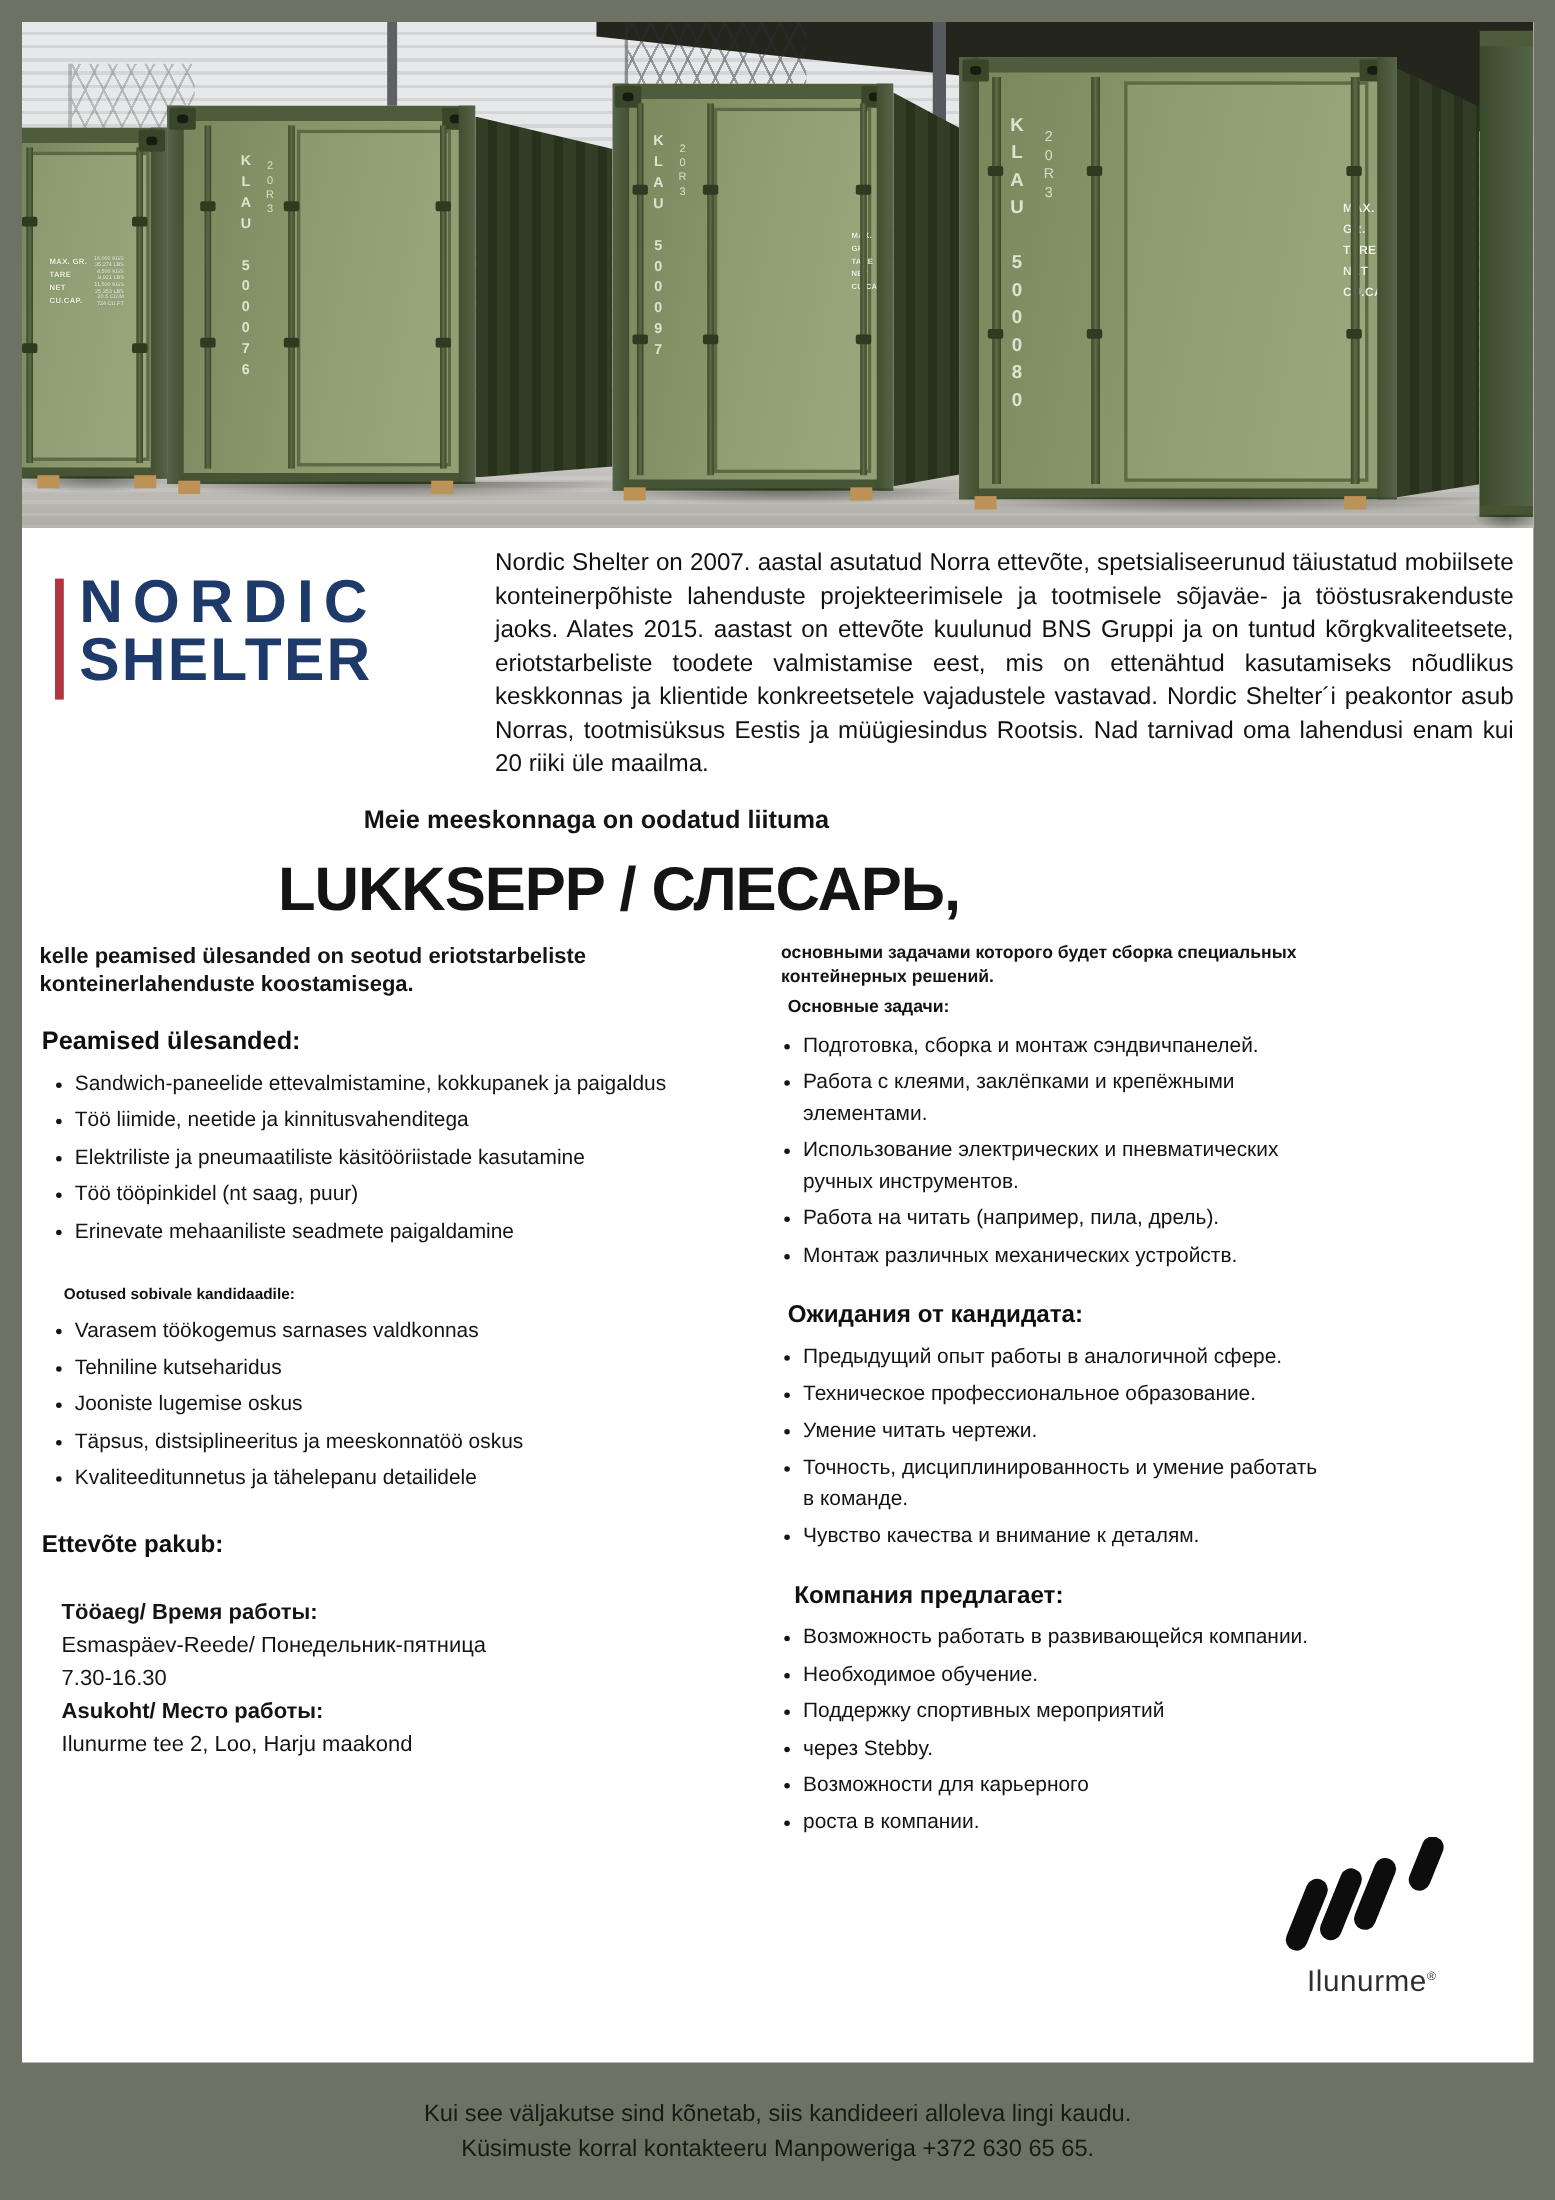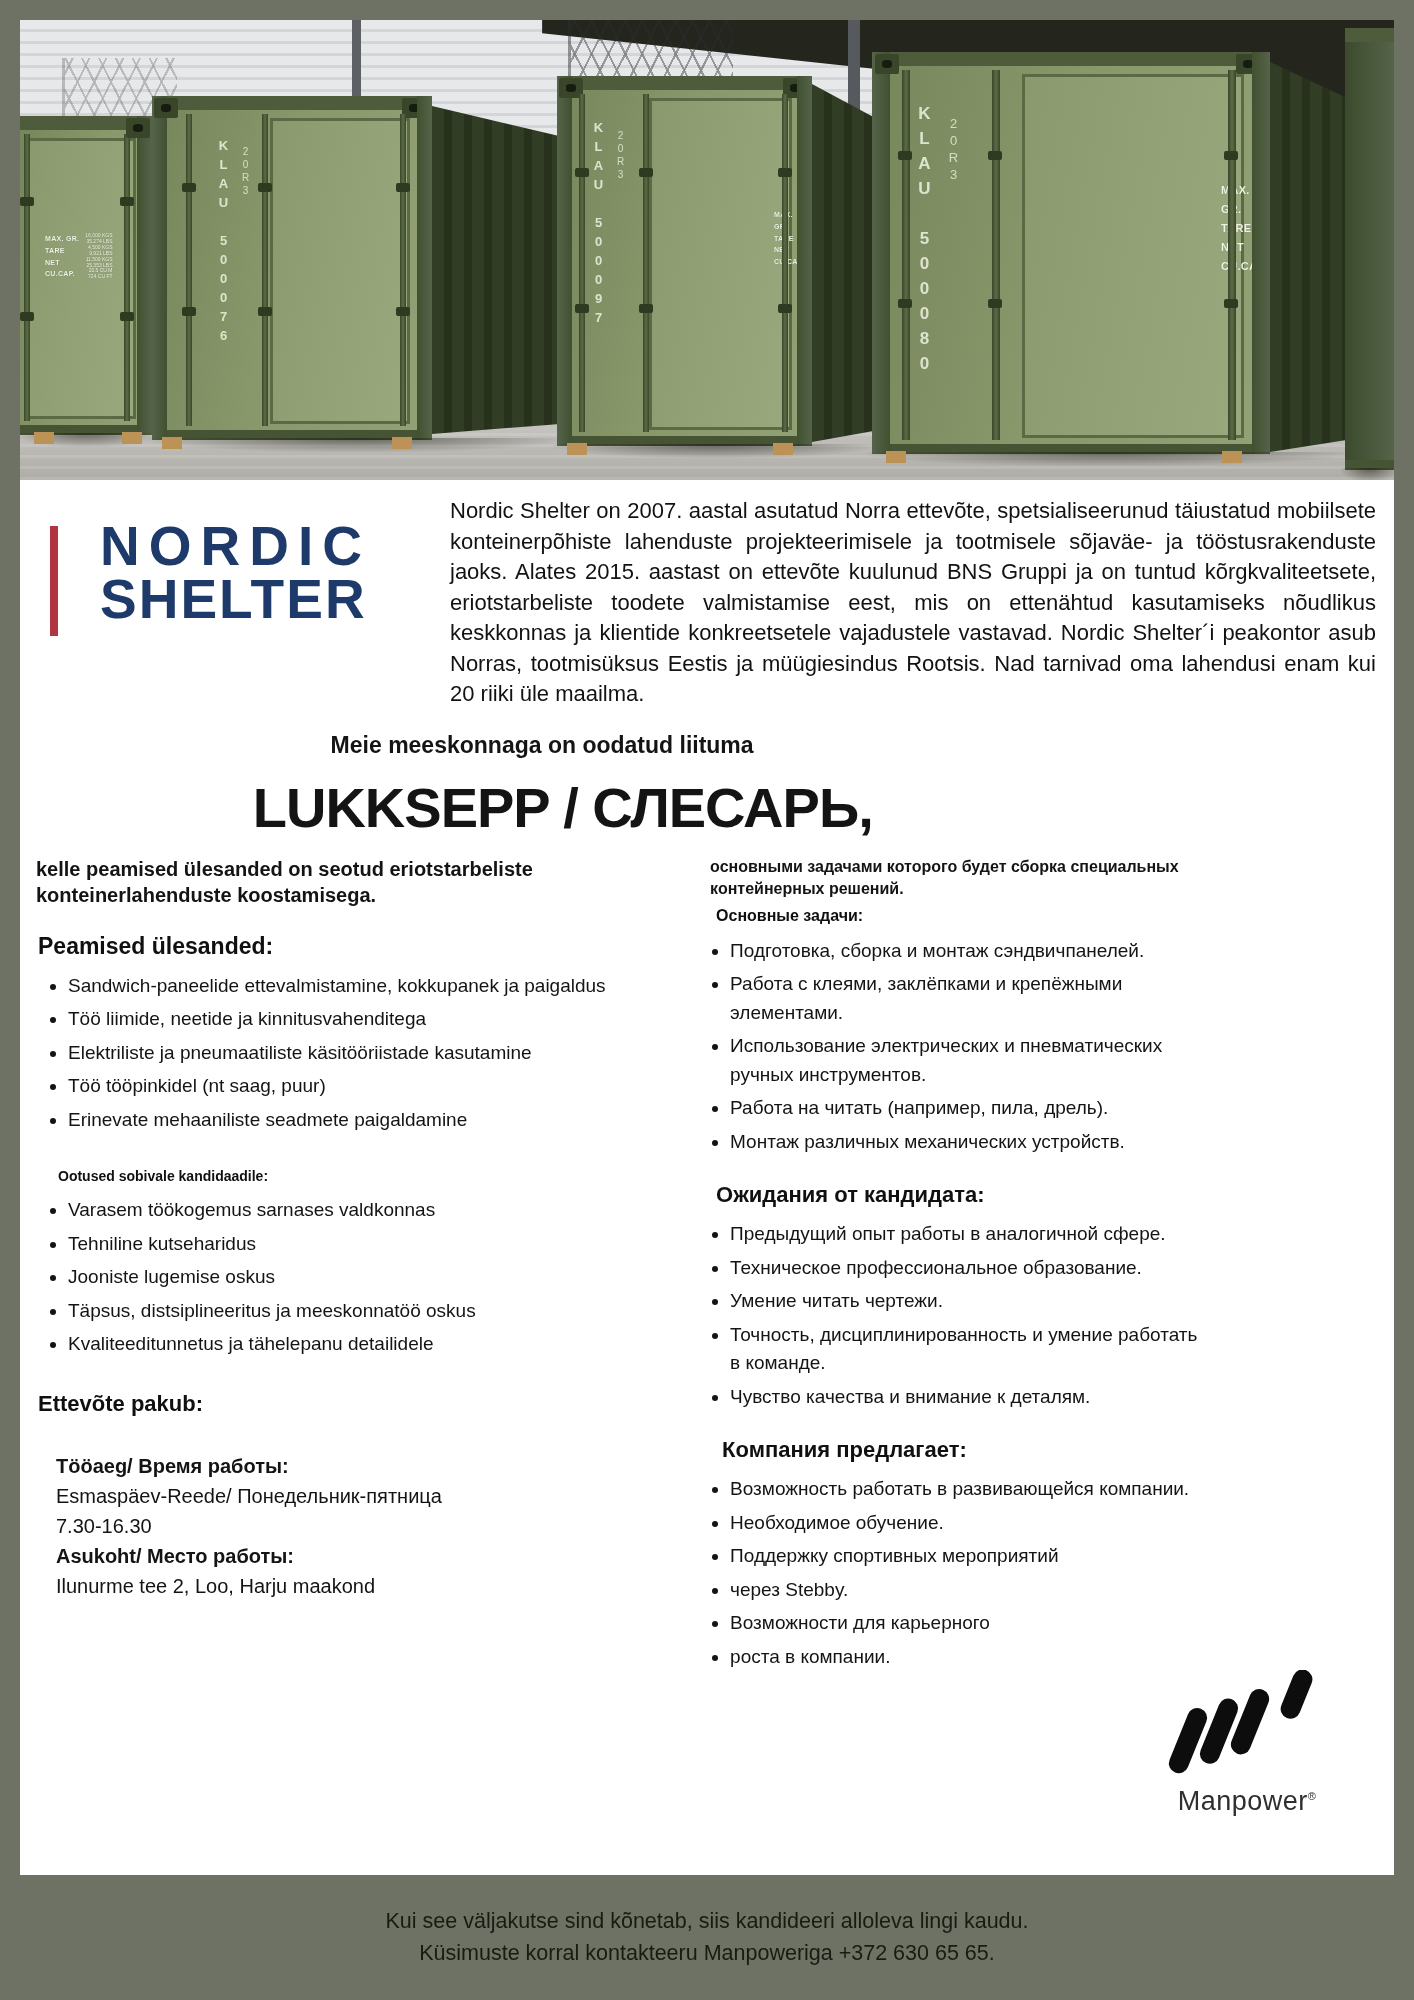--- a/index.html
+++ b/index.html
@@ -95,21 +95,21 @@
   .c4 .face { width:398px; }
   .c4 .side { left:398px; width:75px; top:10px; bottom:2px; }
   .c4 .cid { left:42px; top:52px; font-size:17px; letter-spacing:6px; }
   .c4 .ccode { left:74px; top:64px; font-size:13px; }
   .c4 .door { left:150px; right:26px; }
   .c4 .spec { left:196px; top:104px; }
   .c5 { left:1325px; top:8px; width:49px; height:442px; }
   .c5 .face { width:49px; background:linear-gradient(90deg,#3c4a2c,#55644a); }
   
   .row-logo { display:flex; padding:14px 18px 0 16px; }
-  .logo-block { width:400px; display:flex; padding:26px 0 0 14px; flex:none;gap:28px; }
+  .logo-block { width:400px; display:flex; padding:26px 0 0 14px; flex:none; }
   .logo-bar { width:8px; height:110px; background:#b23440; margin:6px 14px 0 0; flex:none; }
   .logo-text { color:#1d3a6a; font-weight:bold; font-size:55px; line-height:.96; }
   .logo-l1 { letter-spacing:9px; }
   .logo-l2 { letter-spacing:2px; }
   .about { flex:1; font-size:22px; line-height:1.39; text-align:justify; color:#121212; padding-top:2px; }
   
   .invite { width:76%; text-align:center; font-weight:bold; font-size:23px; margin-top:22px; }
   .title { width:79%; text-align:center; font-weight:bold; font-size:56px; margin-top:16px; letter-spacing:-1px; }
   
   .columns { display:flex; padding:16px 12px 0 16px; }
@@ -364,20 +364,20 @@
     </div>
   </div>
 
   <div class="manpower">
     <svg class="mp-mark" viewBox="0 0 220 130">
       <rect x="30" y="42" width="23" height="80" rx="11.5" fill="#0d0d0d" transform="rotate(22 41.5 82)"></rect>
       <rect x="66" y="31" width="23" height="80" rx="11.5" fill="#0d0d0d" transform="rotate(22 77.5 71)"></rect>
       <rect x="102" y="20" width="23" height="80" rx="11.5" fill="#0d0d0d" transform="rotate(22 113.5 60)"></rect>
       <rect x="156" y="-2" width="23" height="60" rx="11.5" fill="#0d0d0d" transform="rotate(22 167.5 28)"></rect>
     </svg>
-    <div class="mp-name"><span>Manpower</span><sup>®</sup></div>
+    <div class="mp-name"><span>Ilunurme</span><sup>®</sup></div>
   </div>
 </div>
 
 <div class="footer">
   <div>Kui see väljakutse sind kõnetab, siis kandideeri alloleva lingi kaudu.</div>
   <div>Küsimuste korral kontakteeru Manpoweriga +372 630 65 65.</div>
 </div>
 
 </body></html>

